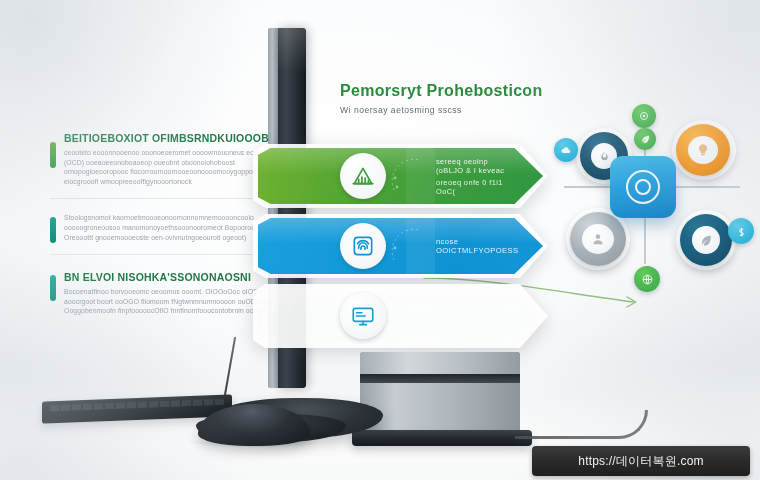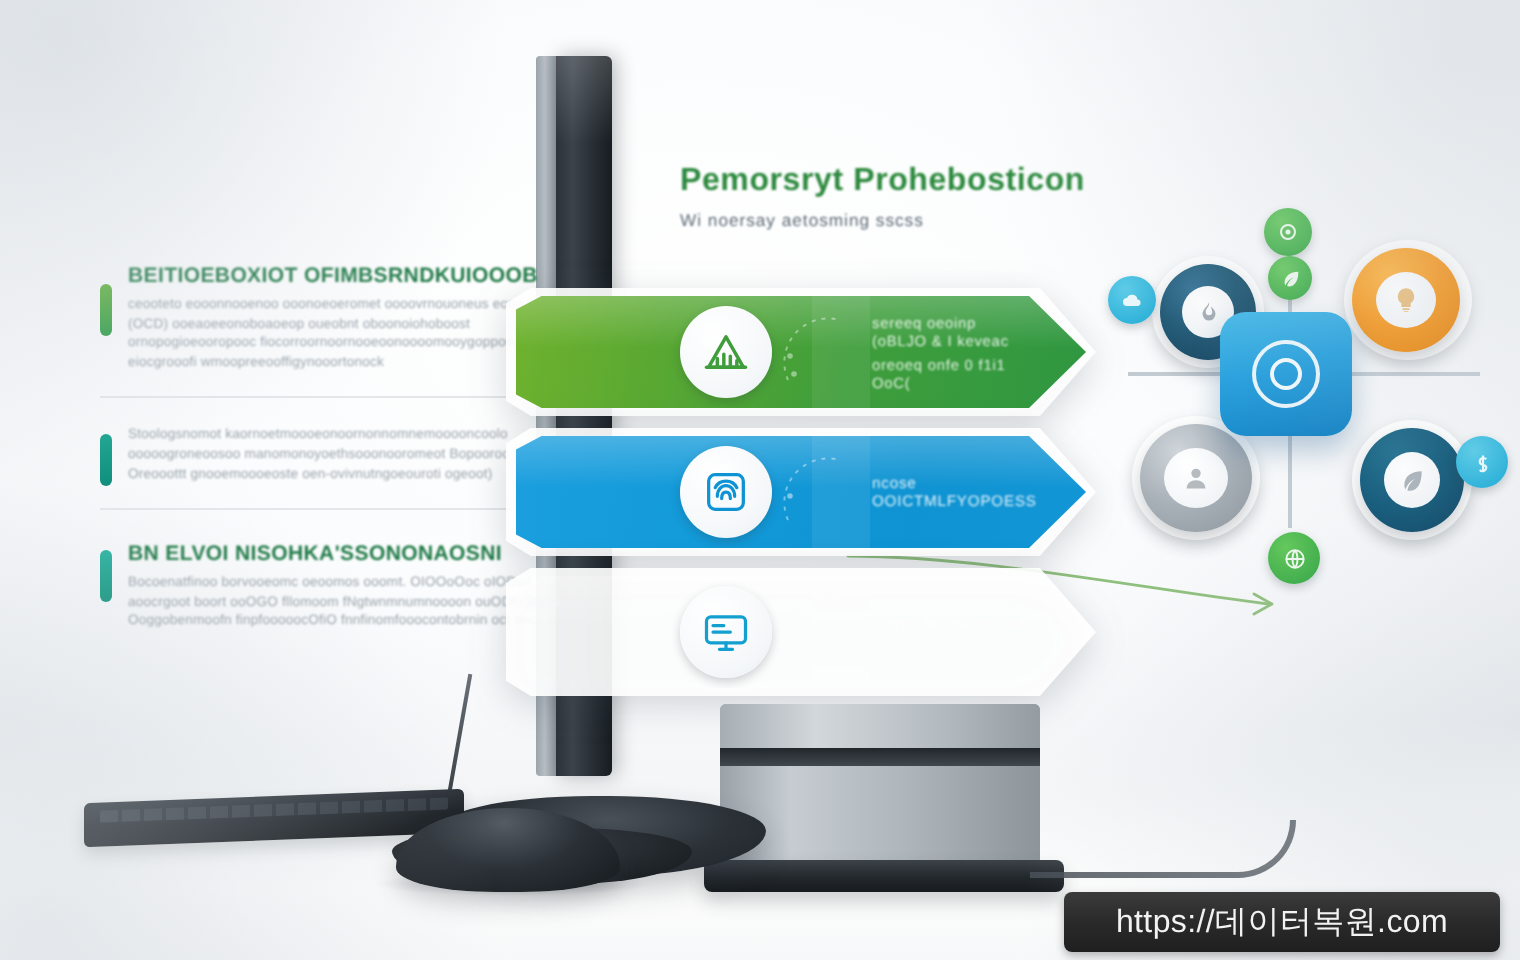--- a/index.html
+++ b/index.html
@@ -166,21 +166,21 @@
   .p-cyan{background:radial-gradient(circle at 35% 28%,#57cbe8,#18a8d4);}
   .pip svg{opacity:.9;}
   
   .arrowpath{position:absolute;left:420px;top:272px;width:230px;height:48px;}
 
   
   .watermark{position:absolute;left:532px;top:446px;width:218px;height:30px;
     background:linear-gradient(180deg,#3b3b3b 0%,#2a2a2a 50%,#1f1f1f 100%);
     border-radius:4px;display:flex;align-items:center;justify-content:center;
     box-shadow:0 2px 5px rgba(0,0,0,.28);}
-  .watermark span{color:#f2f2f2;font-size:16px;letter-spacing:.2px;}
+  .watermark span{color:#f2f2f2;font-size:12px;letter-spacing:.2px;}
 </style>
 </head>
 <body>
 
 <div id="stage">
 
   <div class="desk"></div>
 
   <svg class="arrowpath" viewBox="0 0 230 48">
     <path d="M4 6 C 70 6, 150 22, 214 30" stroke="#8fbf7d" stroke-width="1.4" fill="none" stroke-linecap="round"></path>

